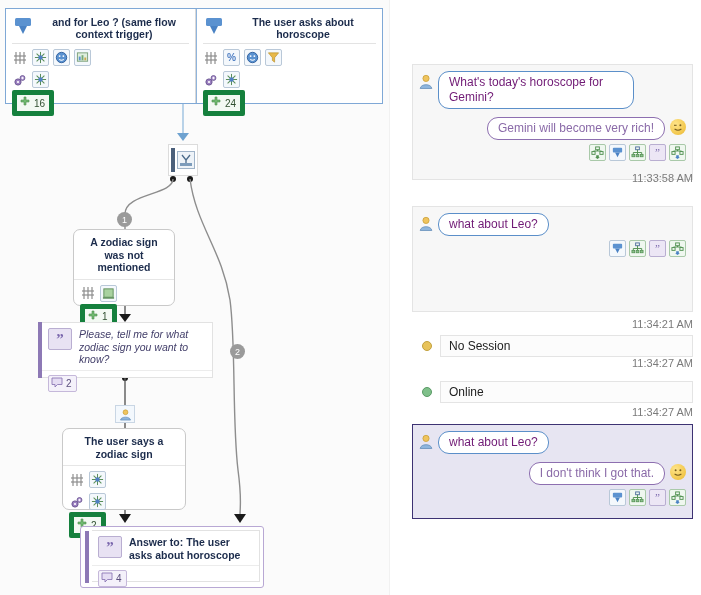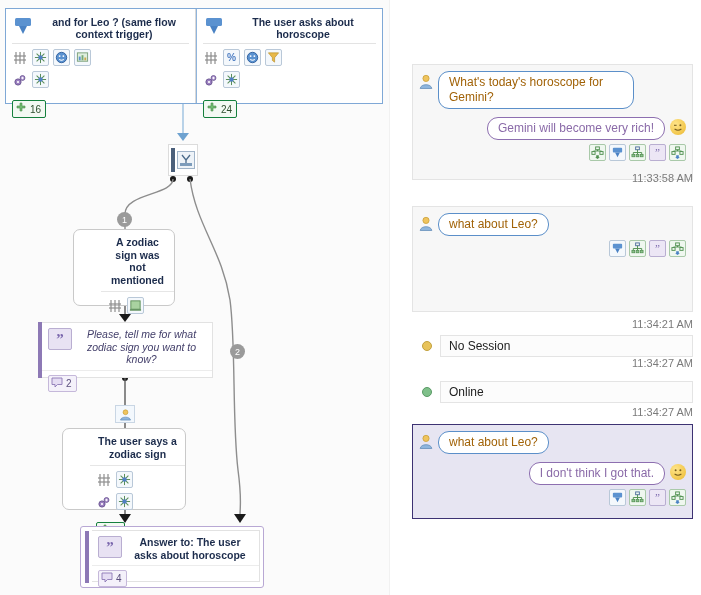--- a/index.html
+++ b/index.html
@@ -48,48 +48,48 @@
   }
   .icon-row{display:flex;align-items:center;gap:4px;margin-top:5px;}
   .icon-box{
     width:17px;height:17px;border:1px solid #b9c8d8;background:#f4f8fc;
     border-radius:2px;display:flex;align-items:center;justify-content:center;
     box-sizing:border-box;
   }
   .icon-plain{width:16px;height:16px;display:flex;align-items:center;justify-content:center;}
   .count-chip{
     display:inline-flex;align-items:center;gap:3px;
-    border:1px solid #15803d;background:#f3f9f3;border-radius:2px;
-    padding:1px 4px 1px 2px;margin-top:12px;
+    border:5px solid #15803d;background:#f3f9f3;border-radius:2px;
+    padding:1px 4px 1px 2px;margin-top:2px;
     font-size:10px;color:#3a5a3a;
   }
   .count-chip .cnum{font-size:10px;color:#2f4f2f;}
 
   
   .node{
     position:absolute;background:#ffffff;box-sizing:border-box;
-    border:1px solid #c9c9c9;border-radius:7px;padding-left:27px;
+    border:1px solid #c9c9c9;border-radius:7px;
   }
   .node .node-title{
     font-weight:bold;font-size:10.5px;line-height:12.5px;text-align:center;
     color:#1c2c4c;padding:6px 8px 5px 8px;border-bottom:1px solid #e6e6e6;
   }
   .node .node-body{padding:4px 6px 6px 6px;}
 
   
   .pnode{position:absolute;box-sizing:border-box;background:#ffffff;}
   .pnode .pbar{position:absolute;left:0;top:0;bottom:0;width:4px;background:#8d79b5;}
   .pnode-inner{margin-left:4px;border:1px solid #e2e2e2;border-left:none;height:100%;box-sizing:border-box;background:#fff;}
   .pnode-head{display:flex;align-items:flex-start;gap:7px;padding:5px 8px 4px 6px;border-bottom:1px solid #ececec;}
   .quote-box{
     width:22px;height:20px;border:1px solid #b9aed1;background:#e8e2f3;border-radius:2px;
     display:flex;align-items:center;justify-content:center;flex:0 0 auto;
     color:#6f5fa0;font-size:12px;font-weight:bold;line-height:1;
   }
-  .pnode-text{flex:1;font-style:italic;font-size:10.5px;line-height:12.5px;text-align:center;color:#44406b;}
+  .pnode-text{flex:1;font-style:italic;font-size:10.5px;line-height:12.5px;text-align:left;color:#44406b;}
   .pnode-text.bold{font-style:normal;font-weight:bold;color:#1c2c4c;}
   .pchip{
     display:inline-flex;align-items:center;gap:3px;margin:4px 0 0 6px;
     border:1px solid #c5b8da;background:#f4f1fa;border-radius:2px;padding:1px 4px 1px 2px;
     font-size:10px;color:#5a4e7d;
   }
 
   
   .branch-node{
     position:absolute;left:168px;top:144px;width:30px;height:32px;
@@ -125,21 +125,21 @@
     position:absolute;left:0;width:281px;box-sizing:border-box;
     background:#f7f7f7;border:1px solid #e4e4e4;
   }
   .chat-block.selected{background:#e7e5f2;border:1px solid #3d3273;}
   .chat-row{display:flex;align-items:flex-start;padding:6px 6px 0 6px;gap:5px;}
   .chat-row.right{justify-content:flex-end;padding-top:3px;}
   .bubble{
     border-radius:11px;padding:3px 10px;font-size:12px;line-height:15px;
     box-sizing:border-box;background:#ffffff;
   }
-  .bubble.user{border:1px solid #5b8fc9;color:#a16207;max-width:196px;}
+  .bubble.user{border:1px solid #5b8fc9;color:#701a75;max-width:196px;}
   .bubble.bot{border:1px solid #8d6fb0;color:#8a6aa8;}
   .emoji{
     width:16px;height:16px;border-radius:50%;
     background:radial-gradient(circle at 35% 32%, #ffe58a 0%, #f2c64a 70%, #d9a92f 100%);
     flex:0 0 auto;margin-top:2px;position:relative;
   }
   .actions{display:flex;justify-content:flex-end;gap:3px;padding:4px 6px 5px 6px;}
   .act{
     width:17px;height:17px;border:1px solid #b9c8d8;background:#f4f8fc;border-radius:2px;
     display:flex;align-items:center;justify-content:center;box-sizing:border-box;

